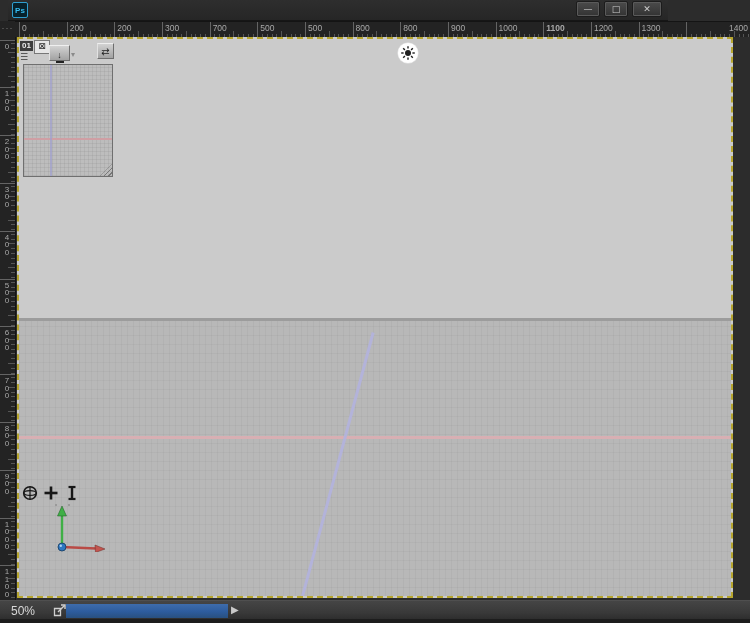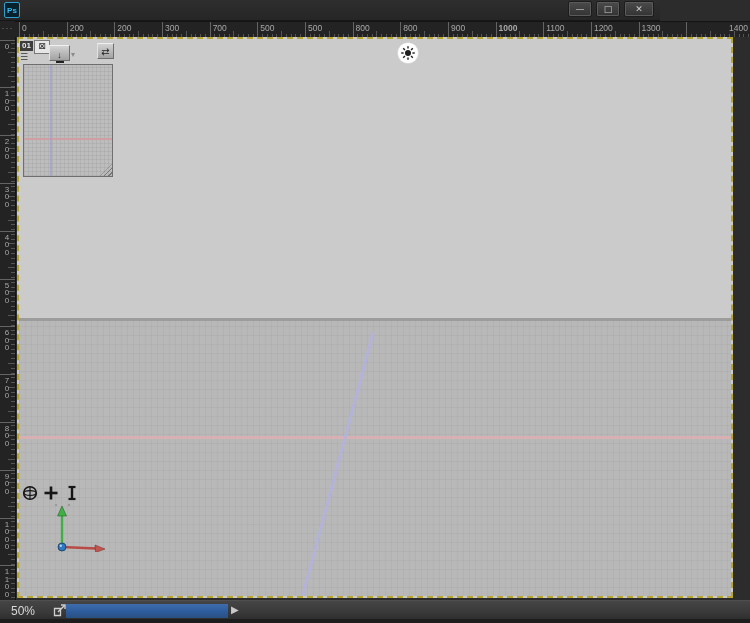--- a/index.html
+++ b/index.html
@@ -3,21 +3,21 @@
 <meta charset="utf-8">
 <style>
   html,body{margin:0;padding:0;}
   body{
     width:750px;height:623px;overflow:hidden;position:relative;
     background:#2c2c2c;font-family:"Liberation Sans","DejaVu Sans",sans-serif;
     -webkit-font-smoothing:antialiased;
   }
   
   .titlebar{
-    position:absolute;left:0;top:0;width:660px;height:20px;
+    position:absolute;left:8px;top:0;width:660px;height:20px;
     background:linear-gradient(#2e2e2e,#262626);
     border-bottom:1px solid #161616;
     display:flex;align-items:center;
   }
   .ps-badge{
     margin-left:4px;width:14px;height:14px;flex:0 0 auto;
     background:#07222c;border:1px solid #2f9fd0;border-radius:2px;
     color:#36bdf2;font-size:8px;font-weight:bold;
     display:flex;align-items:center;justify-content:center;
   }
@@ -169,23 +169,23 @@
     <div class="rl-x" style="left: 245.3px;">500</div>
     <div class="mt-x" style="left: 289.96px;"></div>
     <div class="rl-x" style="left: 292.96px;">500</div>
     <div class="mt-x" style="left: 337.62px;"></div>
     <div class="rl-x" style="left: 340.62px;">800</div>
     <div class="mt-x" style="left: 385.28px;"></div>
     <div class="rl-x" style="left: 388.28px;">800</div>
     <div class="mt-x" style="left: 432.94px;"></div>
     <div class="rl-x" style="left: 435.94px;">900</div>
     <div class="mt-x" style="left: 480.6px;"></div>
-    <div class="rl-x" style="left: 483.6px; font-weight: bold;">1000</div>
+    <div class="rl-x" style="left: 483.6px;">1000</div>
     <div class="mt-x" style="left: 528.26px;"></div>
-    <div class="rl-x" style="left: 531.26px;">1100</div>
+    <div class="rl-x" style="left: 531.26px; font-weight: bold;">1100</div>
     <div class="mt-x" style="left: 575.92px;"></div>
     <div class="rl-x" style="left: 578.92px;">1200</div>
     <div class="mt-x" style="left: 623.58px;"></div>
     <div class="rl-x" style="left: 626.58px;">1300</div>
     <div class="mt-x" style="left: 671.24px;"></div>
     <div class="rl-x" style="left: 714px;">1400</div>
   </div>
 
 <div class="workspace">
   <div class="ruler ruler-left">

